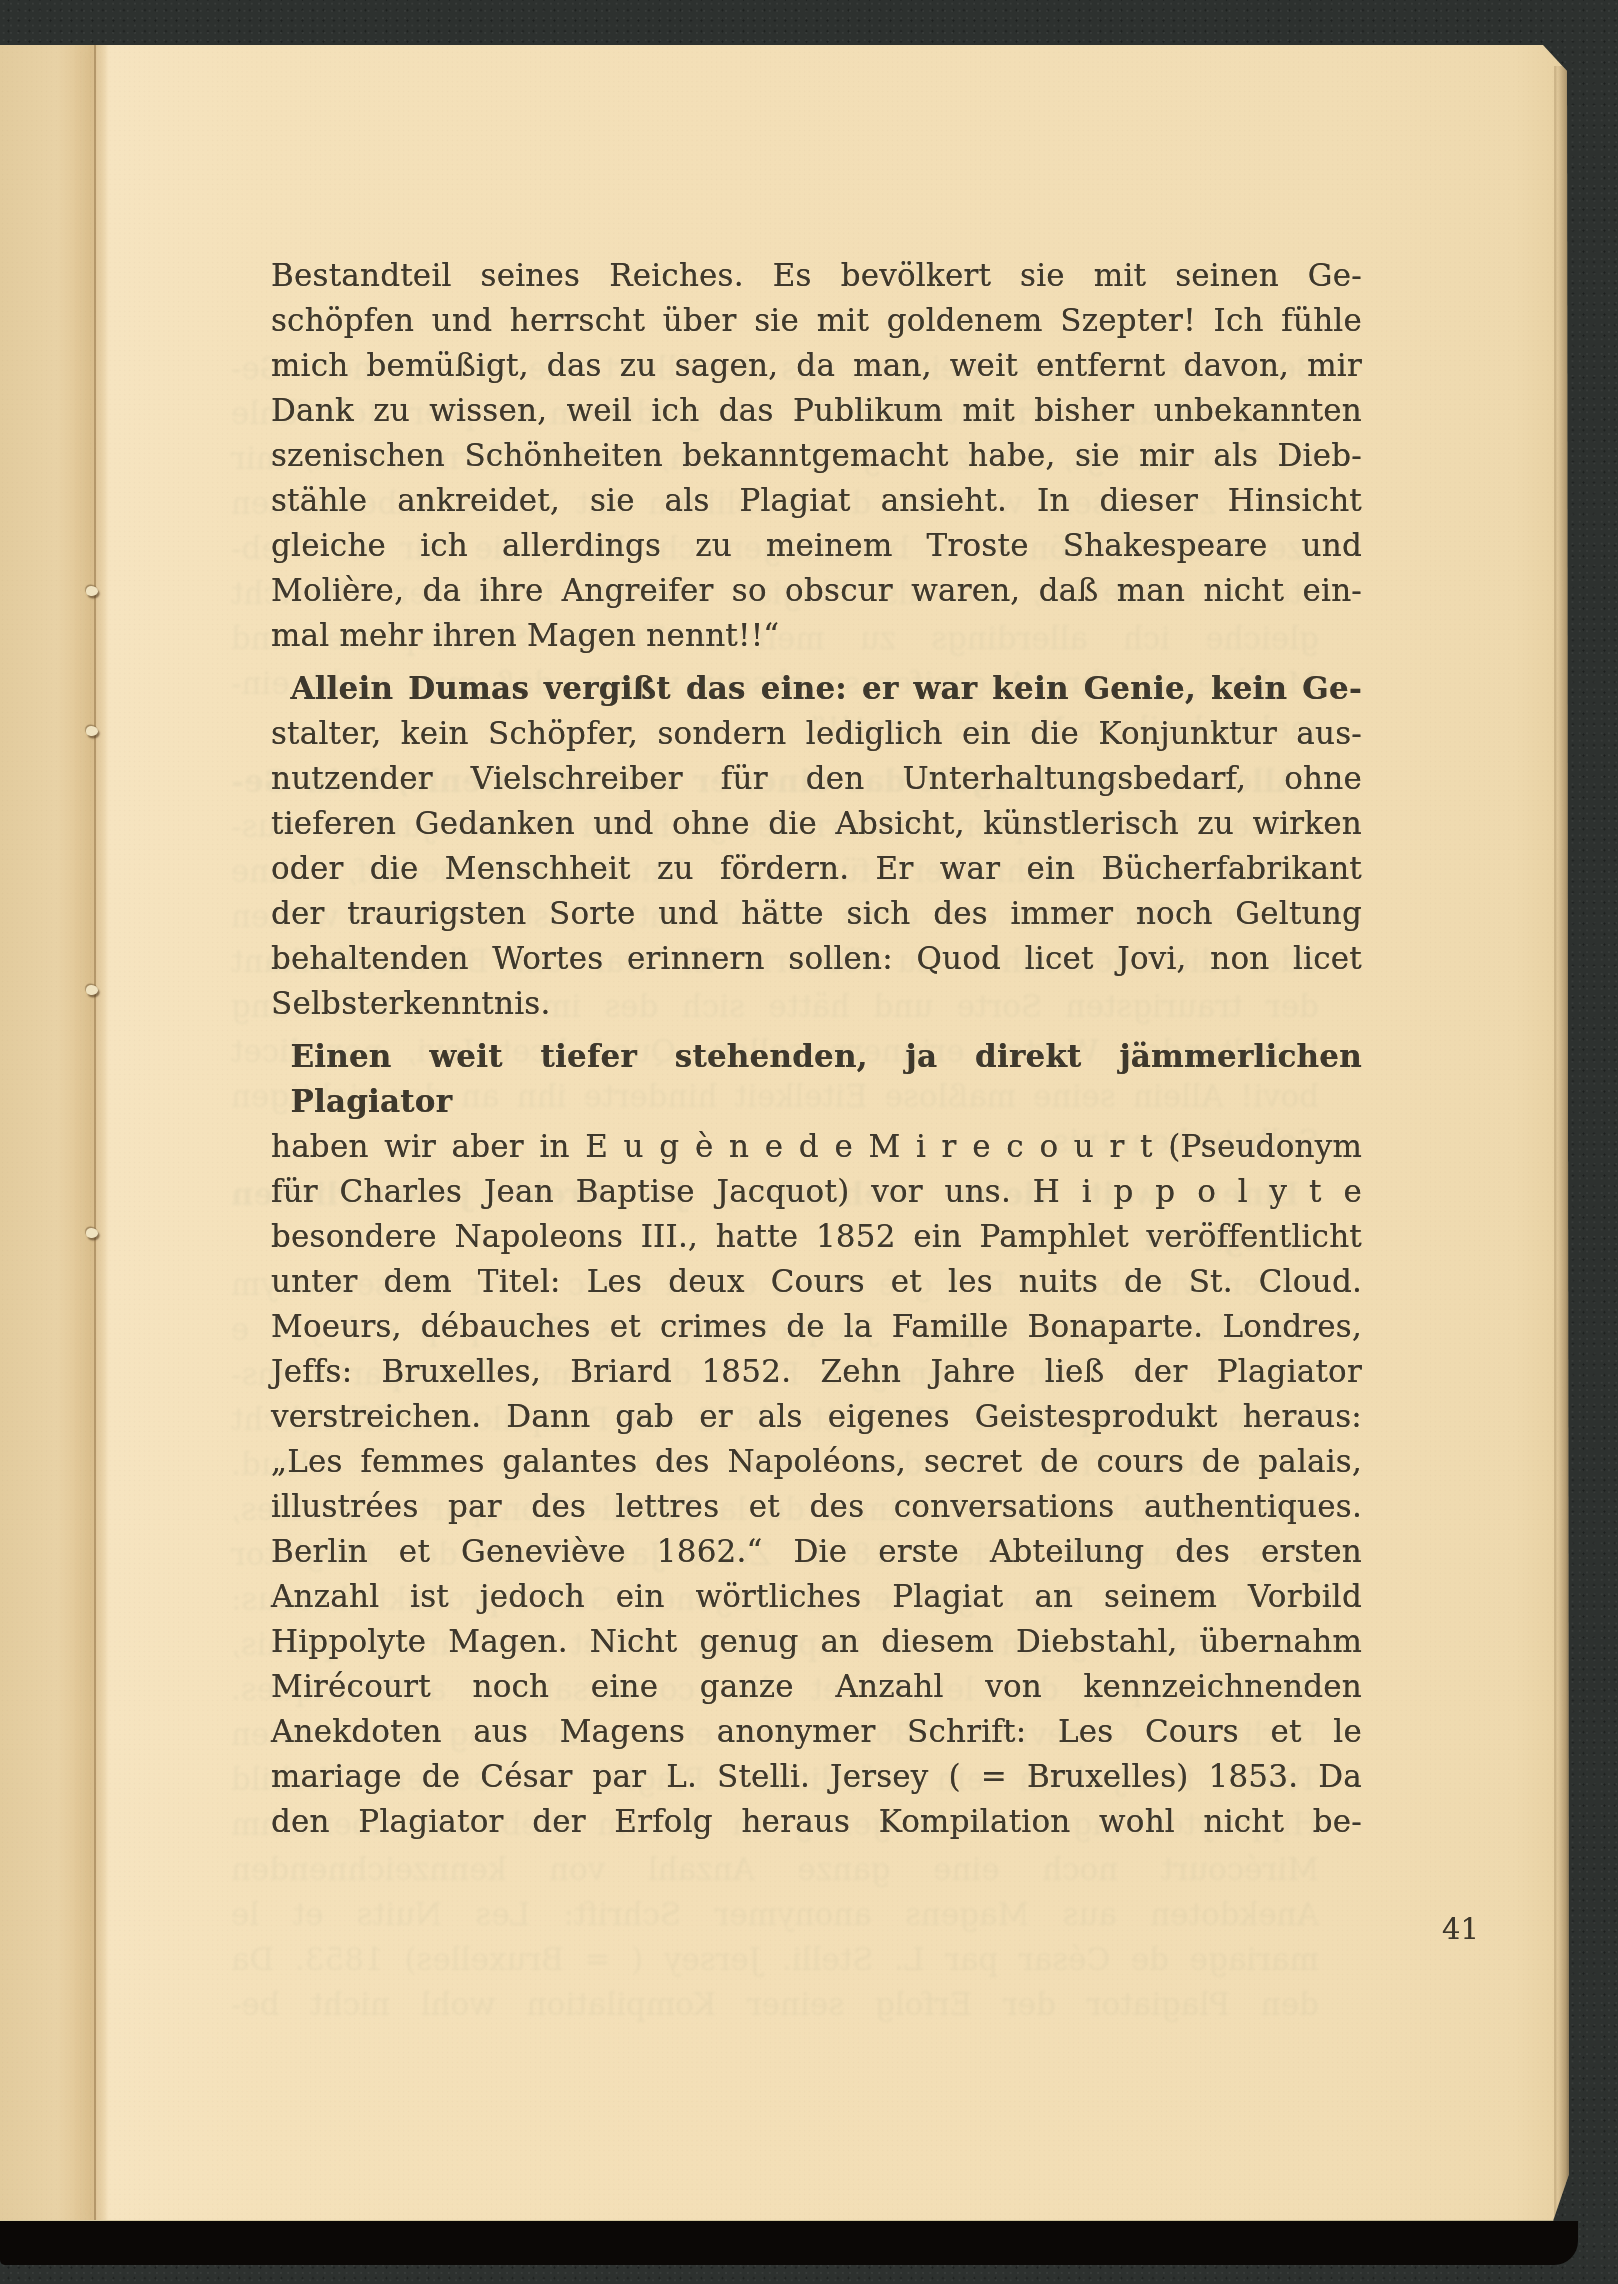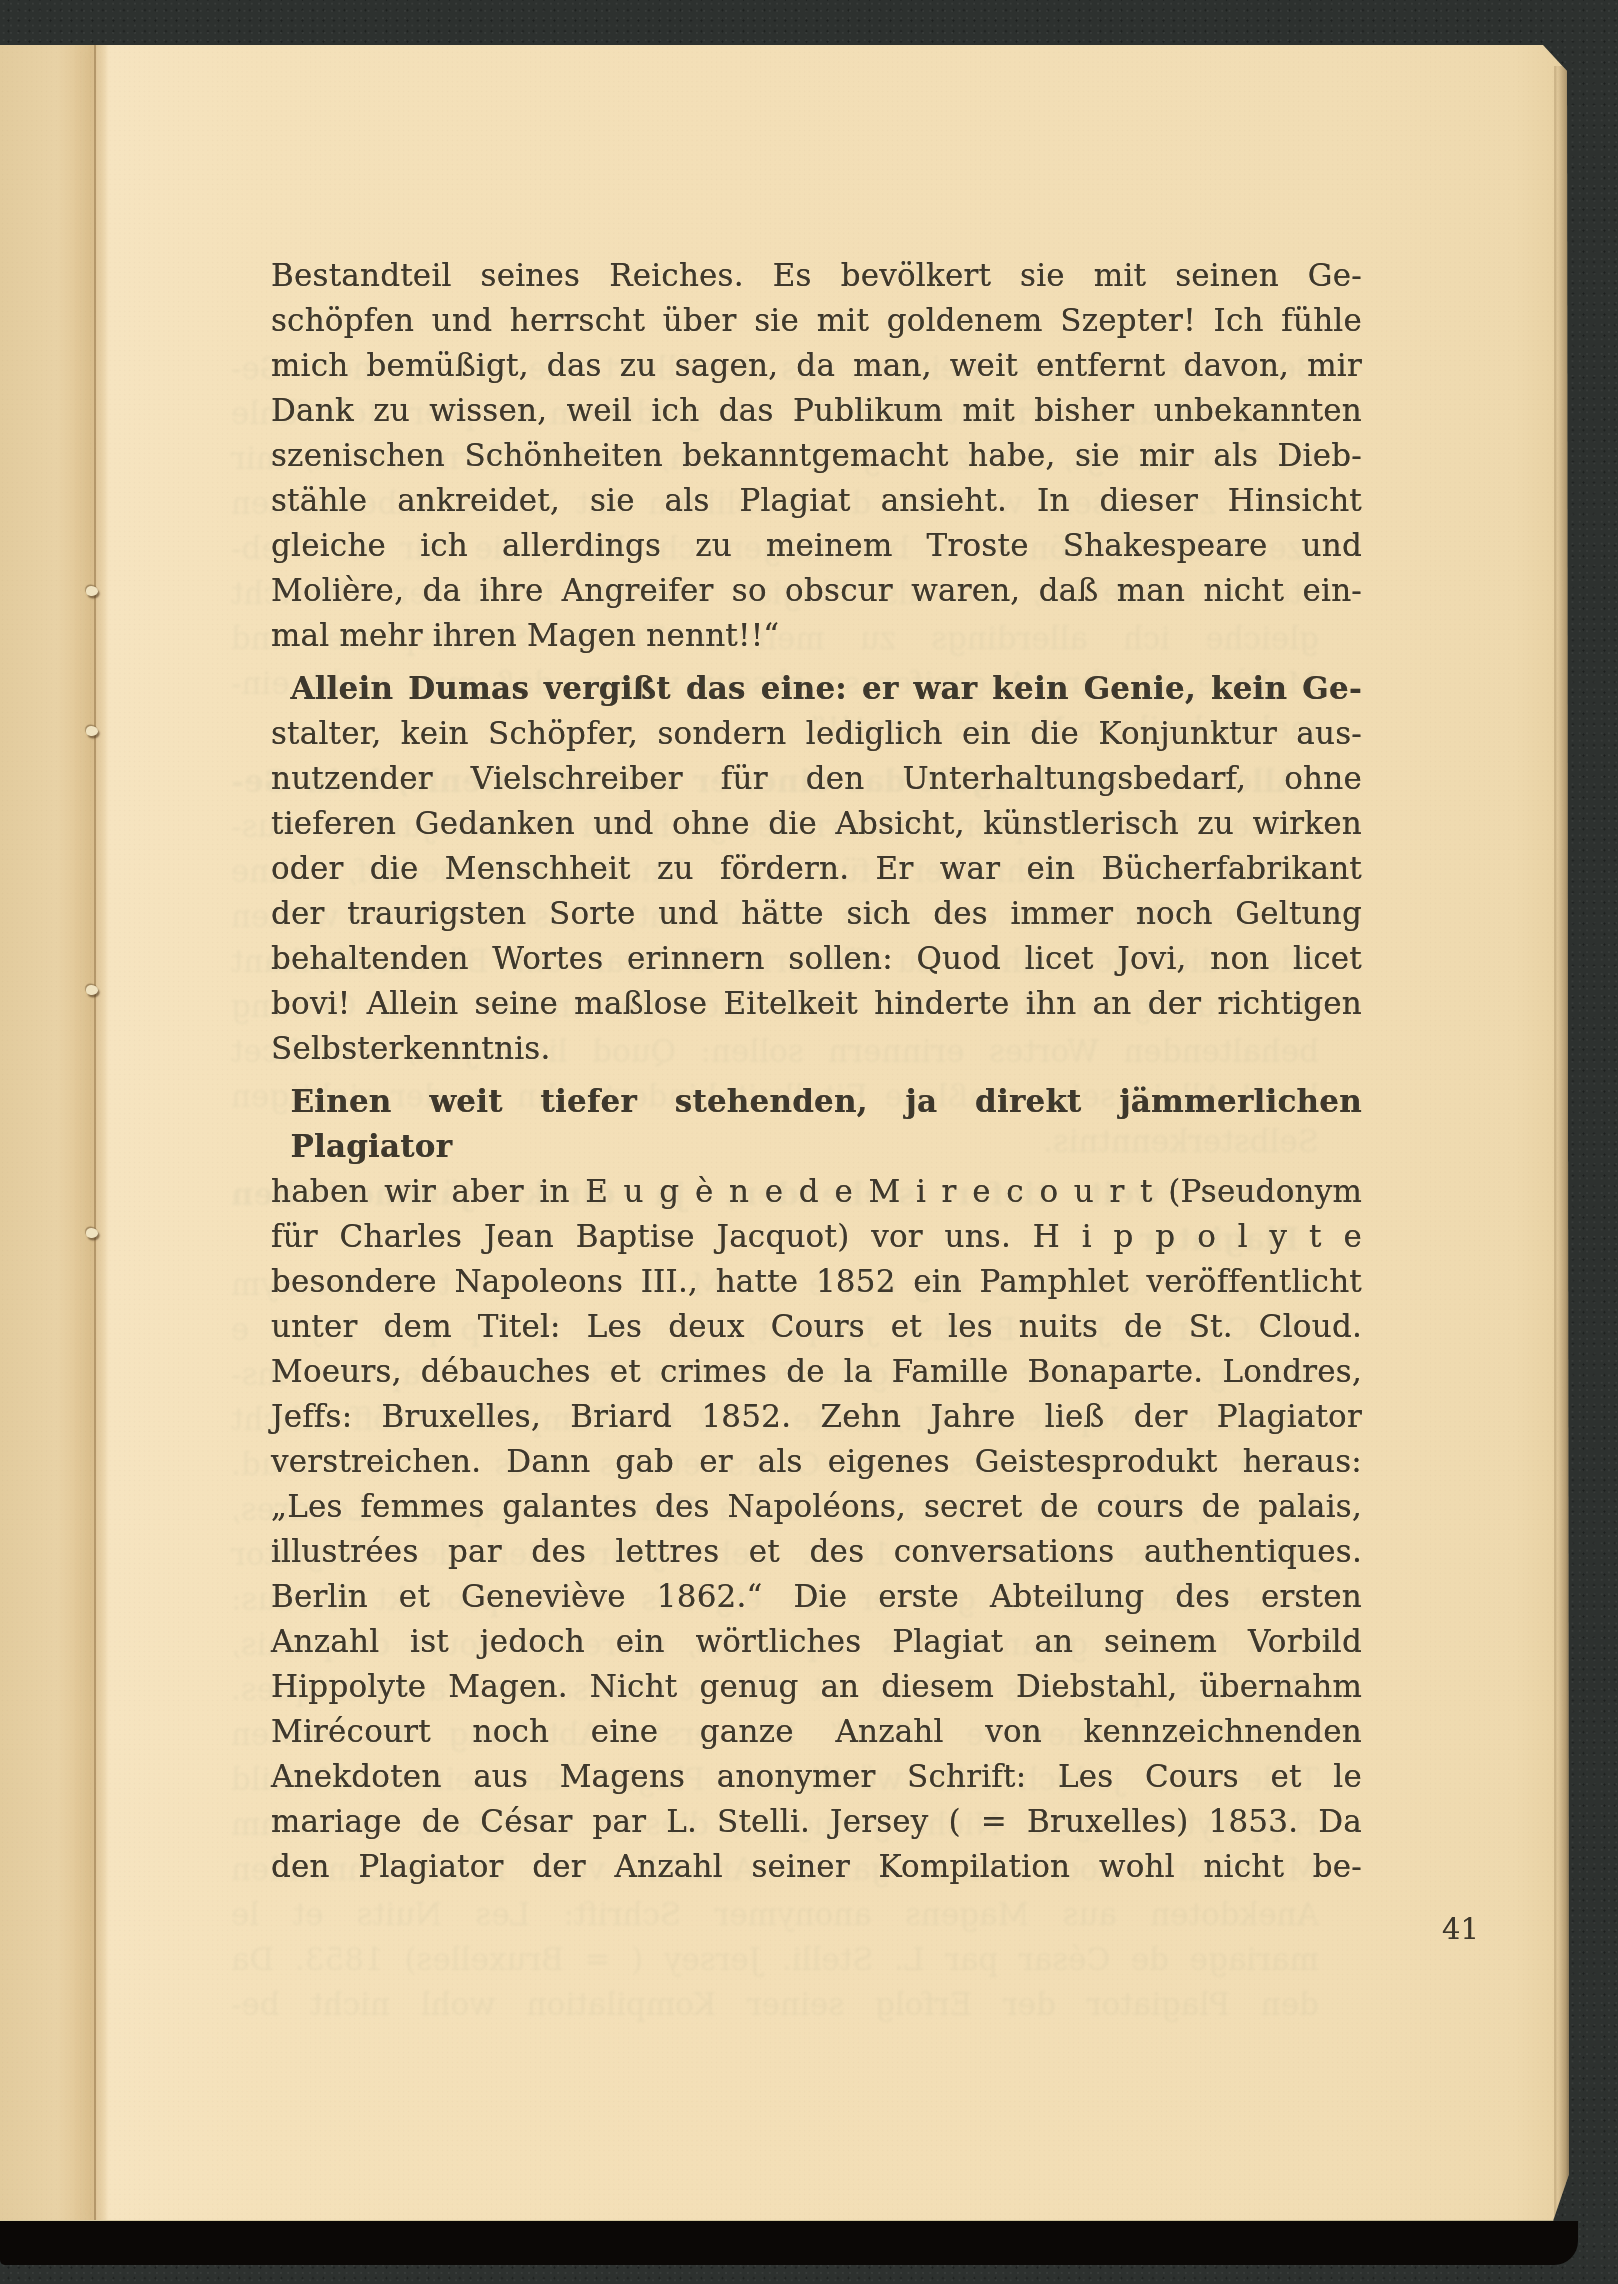--- a/index.html
+++ b/index.html
@@ -165,40 +165,39 @@
       <div class="line no-just">mal mehr ihren Magen nennt!!“</div>
     </div>
     <div class="para">
       <div class="line indent">Allein Dumas vergißt das eine: er war kein Genie, kein Ge-</div>
       <div class="line">stalter, kein Schöpfer, sondern lediglich ein die Konjunktur aus-</div>
       <div class="line">nutzender Vielschreiber für den Unterhaltungsbedarf, ohne</div>
       <div class="line">tieferen Gedanken und ohne die Absicht, künstlerisch zu wirken</div>
       <div class="line">oder die Menschheit zu fördern. Er war ein Bücherfabrikant</div>
       <div class="line">der traurigsten Sorte und hätte sich des immer noch Geltung</div>
       <div class="line">behaltenden Wortes erinnern sollen: Quod licet Jovi, non licet</div>
-      <div class="line">bovi! Allein seine maßlose Eitelkeit hinderte ihn an der richtigen</div>
       <div class="line no-just">Selbsterkenntnis.</div>
     </div>
     <div class="para">
       <div class="line indent">Einen weit tiefer stehenden, ja direkt jämmerlichen Plagiator</div>
       <div class="line">haben wir aber in E&nbsp;u&nbsp;g&nbsp;è&nbsp;n&nbsp;e d&nbsp;e M&nbsp;i&nbsp;r&nbsp;e&nbsp;c&nbsp;o&nbsp;u&nbsp;r&nbsp;t (Pseudonym</div>
       <div class="line">für Charles Jean Baptise Jacquot) vor uns. H&nbsp;i&nbsp;p&nbsp;p&nbsp;o&nbsp;l&nbsp;y&nbsp;t&nbsp;e</div>
       <div class="line">besondere Napoleons III., hatte 1852 ein Pamphlet veröffentlicht</div>
       <div class="line">unter dem Titel: Les deux Cours et les nuits de St. Cloud.</div>
       <div class="line">Moeurs, débauches et crimes de la Famille Bonaparte. Londres,</div>
       <div class="line">Jeffs: Bruxelles, Briard 1852. Zehn Jahre ließ der Plagiator</div>
       <div class="line">verstreichen. Dann gab er als eigenes Geistesprodukt heraus:</div>
       <div class="line">„Les femmes galantes des Napoléons, secret de cours de palais,</div>
       <div class="line">illustrées par des lettres et des conversations authentiques.</div>
       <div class="line">Berlin et Geneviève 1862.“ Die erste Abteilung des ersten</div>
       <div class="line">Anzahl ist jedoch ein wörtliches Plagiat an seinem Vorbild</div>
       <div class="line">Hippolyte Magen. Nicht genug an diesem Diebstahl, übernahm</div>
       <div class="line">Mirécourt noch eine ganze Anzahl von kennzeichnenden</div>
       <div class="line">Anekdoten aus Magens anonymer Schrift: Les Cours et le</div>
       <div class="line">mariage de César par L. Stelli. Jersey (&nbsp;=&nbsp;Bruxelles) 1853. Da</div>
-      <div class="line">den Plagiator der Anzahl seiner Kompilation wohl nicht be-</div>
+      <div class="line">den Plagiator der Erfolg heraus Kompilation wohl nicht be-</div>
     </div>
   </div>
 
 <div class="pagenum">41</div>
 
 <div class="shadow-band"></div>
 
 
 </body></html>

